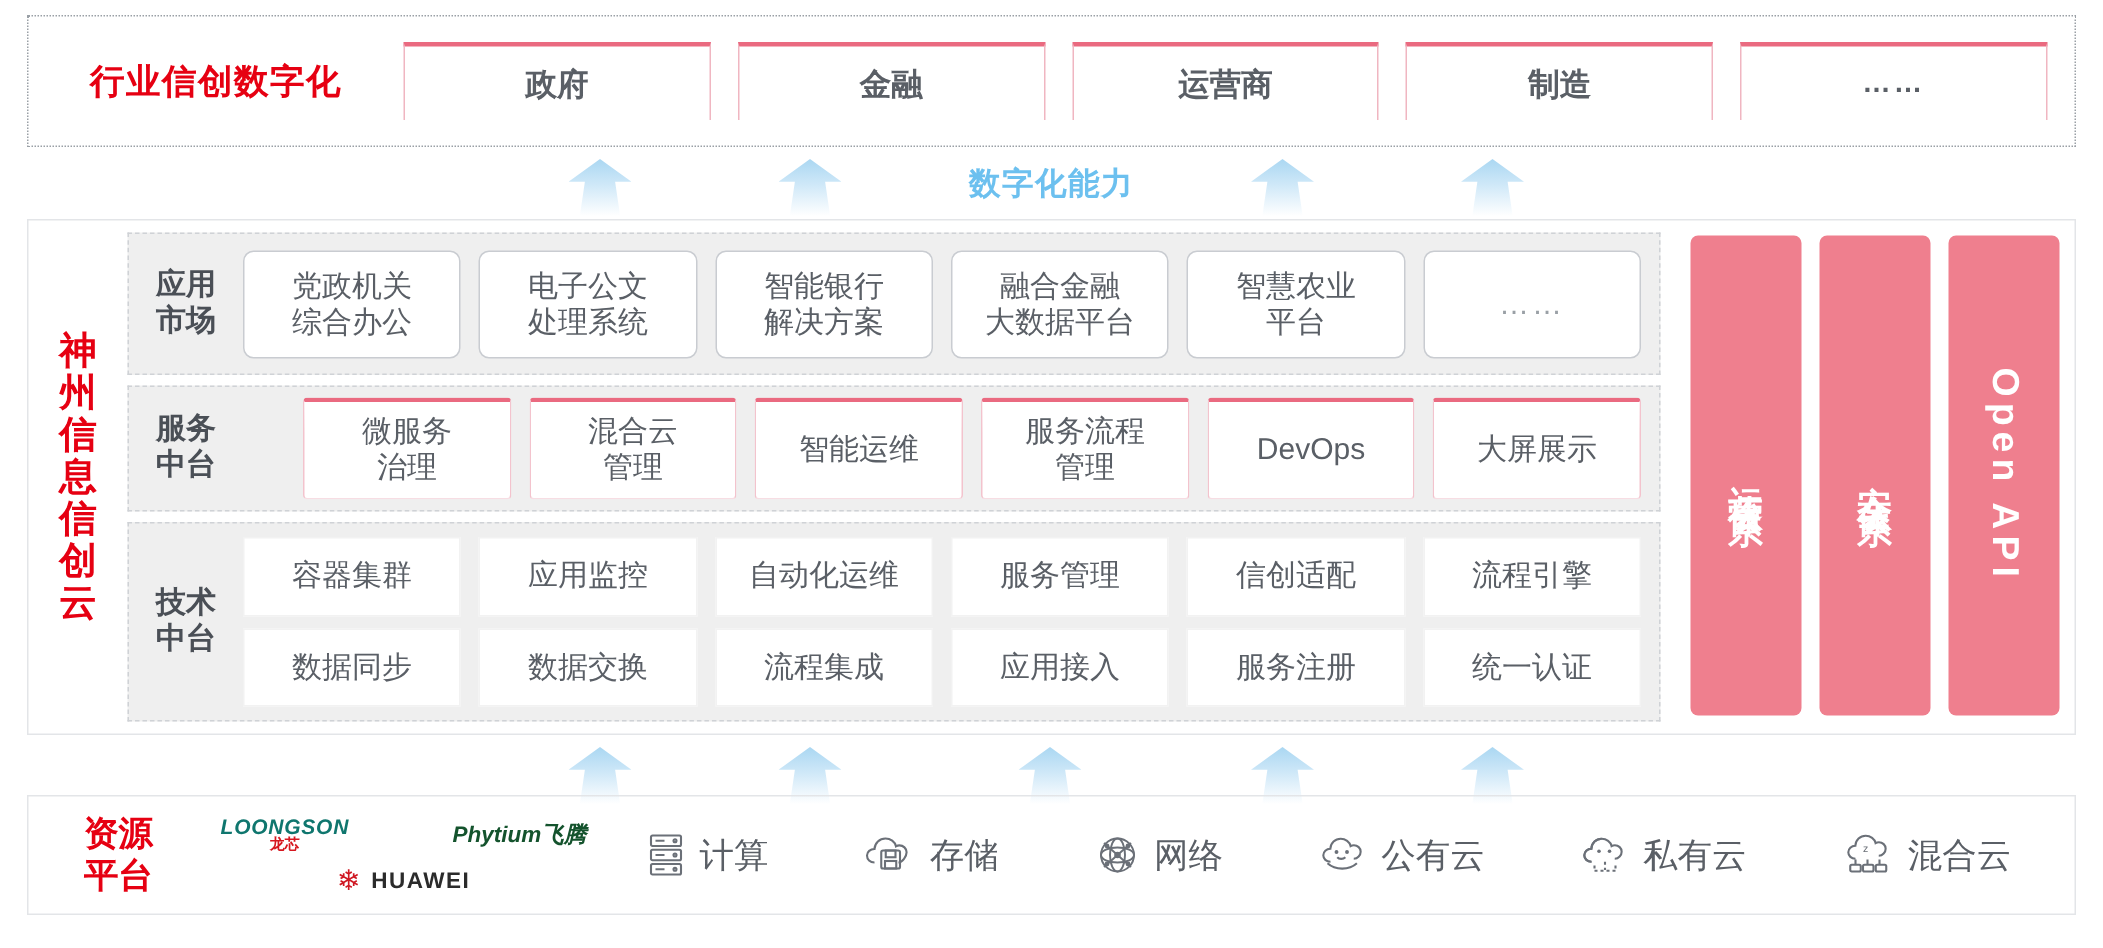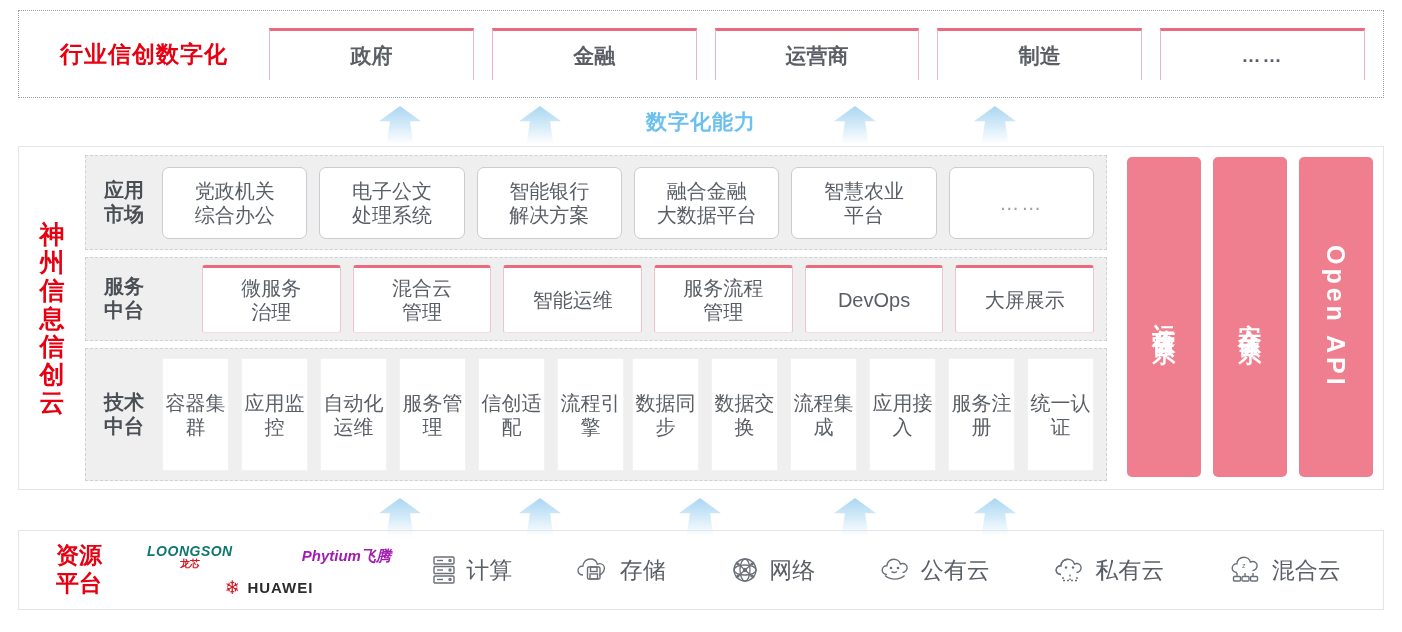--- a/index.html
+++ b/index.html
@@ -84,21 +84,21 @@
   .band.tech{flex:1 1 auto;flex-direction:column;align-items:stretch;padding:9px 12px;gap:8px;}
 
   .band-label{
     flex:0 0 52px;text-align:center;font-weight:bold;font-size:20px;
     color:#4a4f56;line-height:1.18;
   }
   .band.tech .band-label{
     position:absolute;
   }
   .tech-inner{display:flex;align-items:center;gap:12px;height:100%;}
-  .tech-rows{flex:1 1 auto;display:flex;flex-direction:row;gap:8px;height:100%;}
+  .tech-rows{flex:1 1 auto;display:flex;flex-direction:column;gap:8px;height:100%;}
   .tech-row{flex:1 1 0;display:flex;gap:12px;}
 
   .cards{flex:1 1 auto;display:flex;gap:12px;height:72px;}
   .band.svc .cards{height:68px;margin-left:40px;}
 
   .card{
     flex:1 1 0;background:#ffffff;
     display:flex;align-items:center;justify-content:center;text-align:center;
     font-size:20px;color:#5a5f66;line-height:1.2;
     box-sizing:border-box;
@@ -141,21 +141,21 @@
     color:#e60012;font-weight:bold;font-size:23px;line-height:1.2;
   }
   .res-logos{
     flex:0 0 260px;display:flex;flex-direction:column;align-items:center;
     justify-content:center;gap:9px;
   }
   .logo-row{display:flex;align-items:center;justify-content:center;gap:22px;}
   .logo-loongson{display:flex;flex-direction:column;align-items:center;line-height:1;}
   .logo-loongson .l1{color:#0f766e;font-weight:bold;font-size:14px;font-style:italic;letter-spacing:.5px;}
   .logo-loongson .l2{color:#d6171f;font-weight:bold;font-size:10px;margin-top:1px;}
-  .logo-phytium{color:#a21caf;font-weight:bold;font-size:15px;font-style:italic;margin-left:47px;}
+  .logo-phytium{color:#14532d;font-weight:bold;font-size:15px;font-style:italic;margin-left:47px;}
   .logo-huawei{display:flex;align-items:center;gap:7px;}
   .logo-huawei .mark{color:#cf1722;font-size:19px;line-height:1;}
   .logo-huawei .word{color:#2b2b2b;font-weight:bold;font-size:15px;letter-spacing:1px;}
 
   .res-items{flex:1 1 auto;display:flex;align-items:center;justify-content:space-around;padding-right:10px;}
   .res-item{display:flex;align-items:center;gap:9px;font-size:23px;color:#5a5f66;}
   .res-item svg{display:block;}
 </style>
 </head>
 <body>

